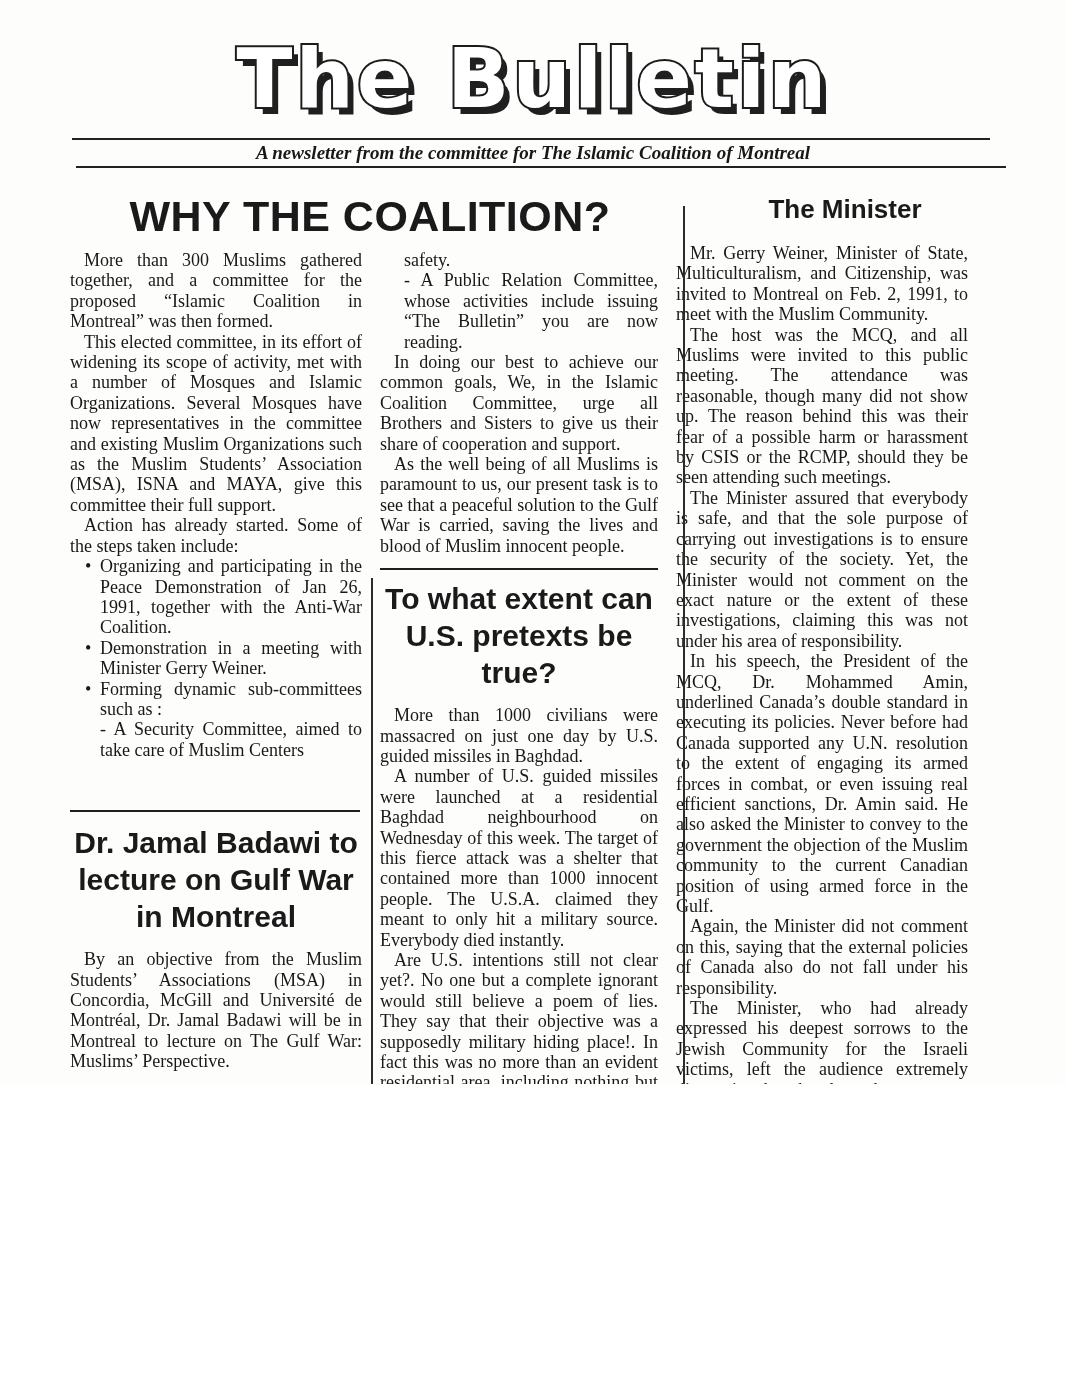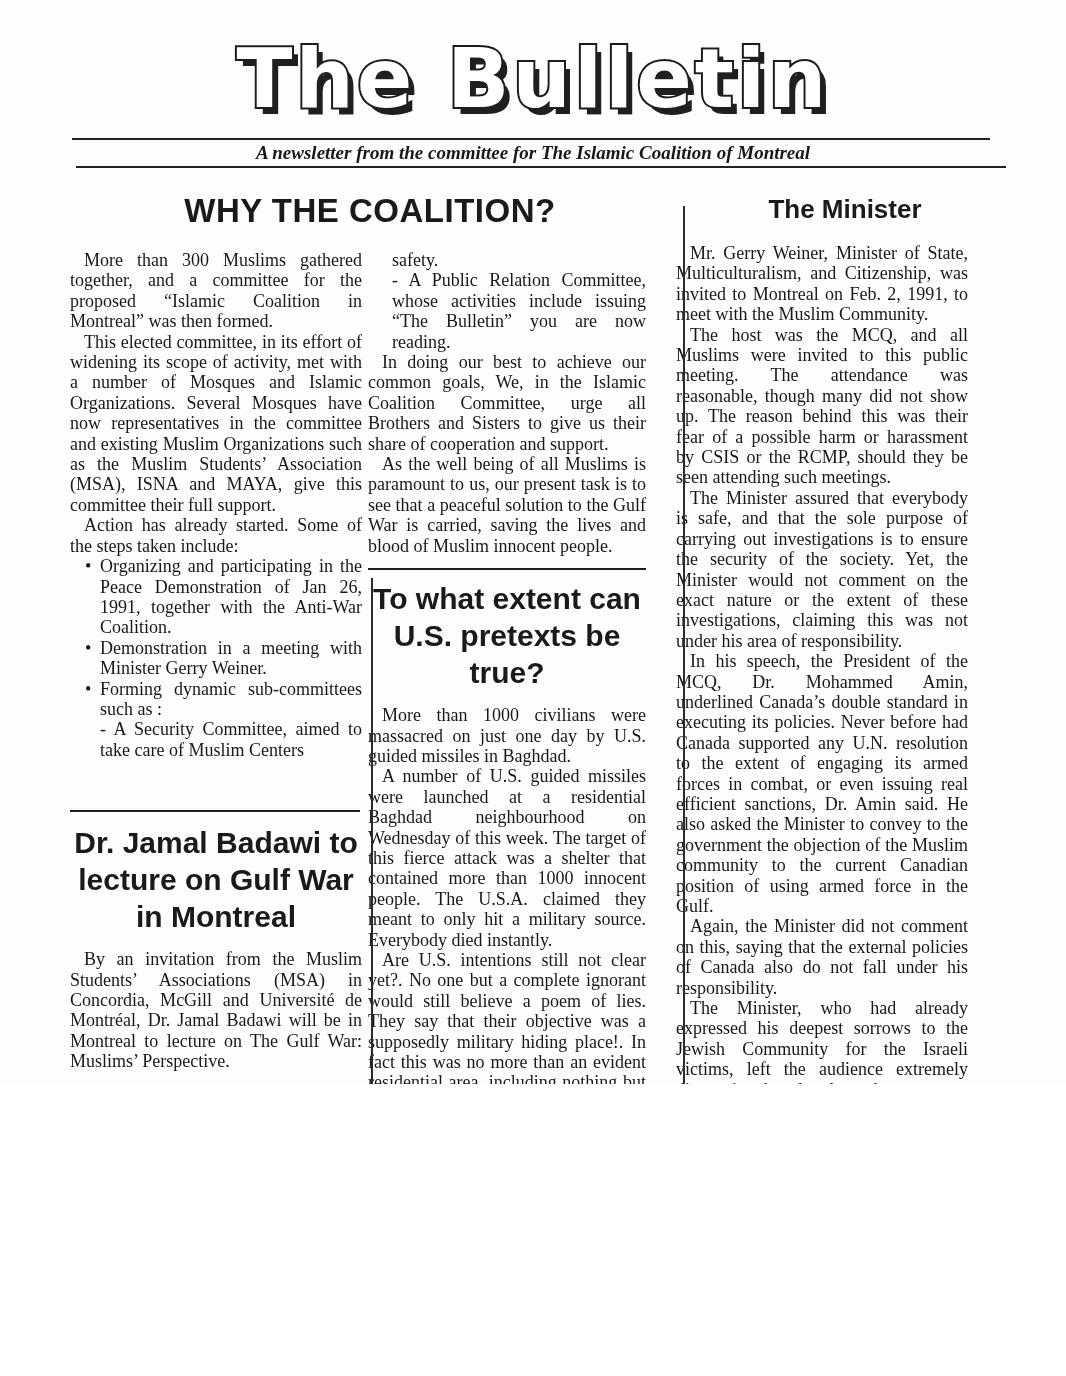--- a/index.html
+++ b/index.html
@@ -25,34 +25,34 @@
   .tagline-rule-bottom { top:166px; left:76px;  width:930px; height:2px; }
   .tagline {
     position:absolute; top:140px; left:0; width:100%;
     text-align:center; font-style:italic; font-weight:700;
     font-size:19px; line-height:26px;
   }
   
   .headline { font-family:"Liberation Sans", sans-serif; font-weight:bold; color:#1a1a1a; margin:0; }
   .coalition-headline {
     position:absolute; top:192px; left:70px; width:600px;
-    font-size:33px; letter-spacing:0.5px; text-align:center;
+    font-size:43px; letter-spacing:0.5px; text-align:center;
   }
   .minister-headline {
     position:absolute; top:194px; left:697px; width:296px;
     font-size:26px; text-align:center;
   }
   .article-headline {
     font-size:30px; line-height:37px; text-align:center;
     margin:10px 0 14px 0;
   }
   
   .col { position:absolute; font-size:18px; line-height:20.4px; }
   .col1 { top:250px; left:70px;  width:292px; }
-  .col2 { top:250px; left:368px; width:278px; }
+  .col2 { top:250px; left:380px; width:278px; }
   .col3 { top:243px; left:676px; width:292px; }
   .para { margin:0; text-indent:14px; text-align:justify; }
   .bullet { position:relative; padding-left:30px; text-align:justify; }
   .bullet::before { content:"\2022"; position:absolute; left:15px; top:0; }
   .sub-item { padding-left:30px; text-align:justify; }
   .cont-item { padding-left:24px; text-align:justify; }
   .inrule { height:2px; background:#1e1e1e; border:0; }
   .col1-rule { margin:50px 2px 12px 0; }
   .col2-rule { margin:12px 0 8px 0; }
   
@@ -89,21 +89,21 @@
   <div class="col col1">
     <p class="para">More than 300 Muslims gathered together, and a committee for the proposed “Islamic Coalition in Montreal” was then formed.</p>
     <p class="para">This elected committee, in its effort of widening its scope of activity, met with a number of Mosques and Islamic Organizations. Several Mosques have now representatives in the committee and existing Muslim Organizations such as the Muslim Students’ Association (MSA), ISNA and MAYA, give this committee their full support.</p>
     <p class="para">Action has already started. Some of the steps taken include:</p>
     <div class="bullet">Organizing and participating in the Peace Demonstration of Jan 26, 1991, together with the Anti-War Coalition.</div>
     <div class="bullet">Demonstration in a meeting with Minister Gerry Weiner.</div>
     <div class="bullet">Forming dynamic sub-committees such as :</div>
     <div class="sub-item">- A Security Committee, aimed to take care of Muslim Centers</div>
     <div class="inrule col1-rule"></div>
     <h2 class="headline article-headline">Dr. Jamal Badawi to lecture on Gulf War in Montreal</h2>
-    <p class="para">By an invitation from the Muslim Students’ Associations (MSA) in Concordia, McGill and Université de Montréal, Dr. Jamal Badawi will be in Montreal to lecture on The Gulf War: Muslims’ Perspective.</p>
+    <p class="para">By an objective from the Muslim Students’ Associations (MSA) in Concordia, McGill and Université de Montréal, Dr. Jamal Badawi will be in Montreal to lecture on The Gulf War: Muslims’ Perspective.</p>
   </div>
 
   <div class="col col2">
     <div class="cont-item">safety.</div>
     <div class="cont-item">- A Public Relation Committee, whose activities include issuing “The Bulletin” you are now reading.</div>
     <p class="para">In doing our best to achieve our common goals, We, in the Islamic Coalition Committee, urge all Brothers and Sisters to give us their share of cooperation and support.</p>
     <p class="para">As the well being of all Muslims is paramount to us, our present task is to see that a peaceful solution to the Gulf War is carried, saving the lives and blood of Muslim innocent people.</p>
     <div class="inrule col2-rule"></div>
     <h2 class="headline article-headline">To what extent can U.S. pretexts be true?</h2>
     <p class="para">More than 1000 civilians were massacred on just one day by U.S. guided missiles in Baghdad.</p>

